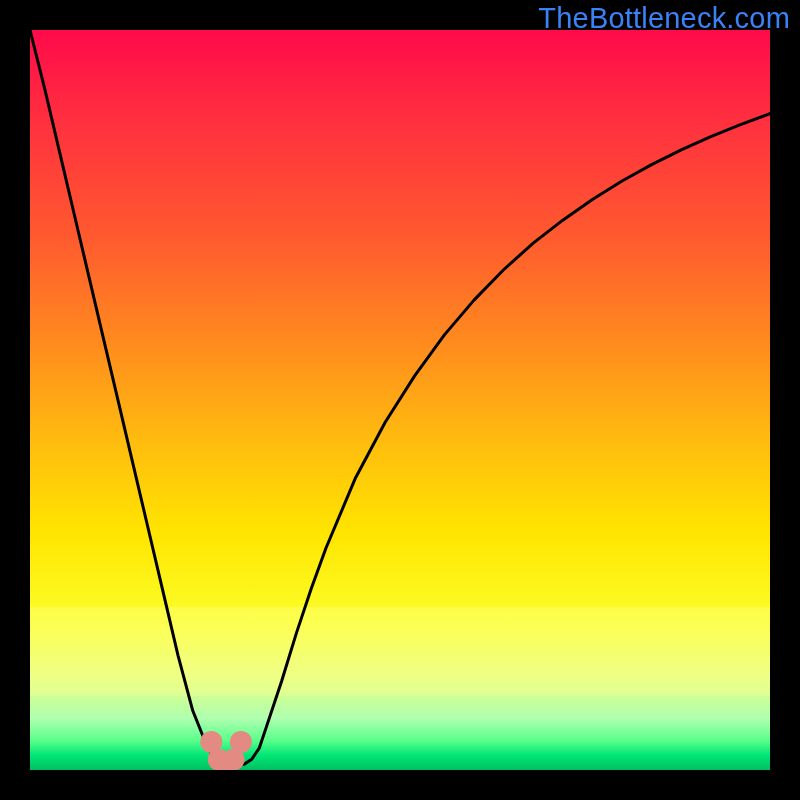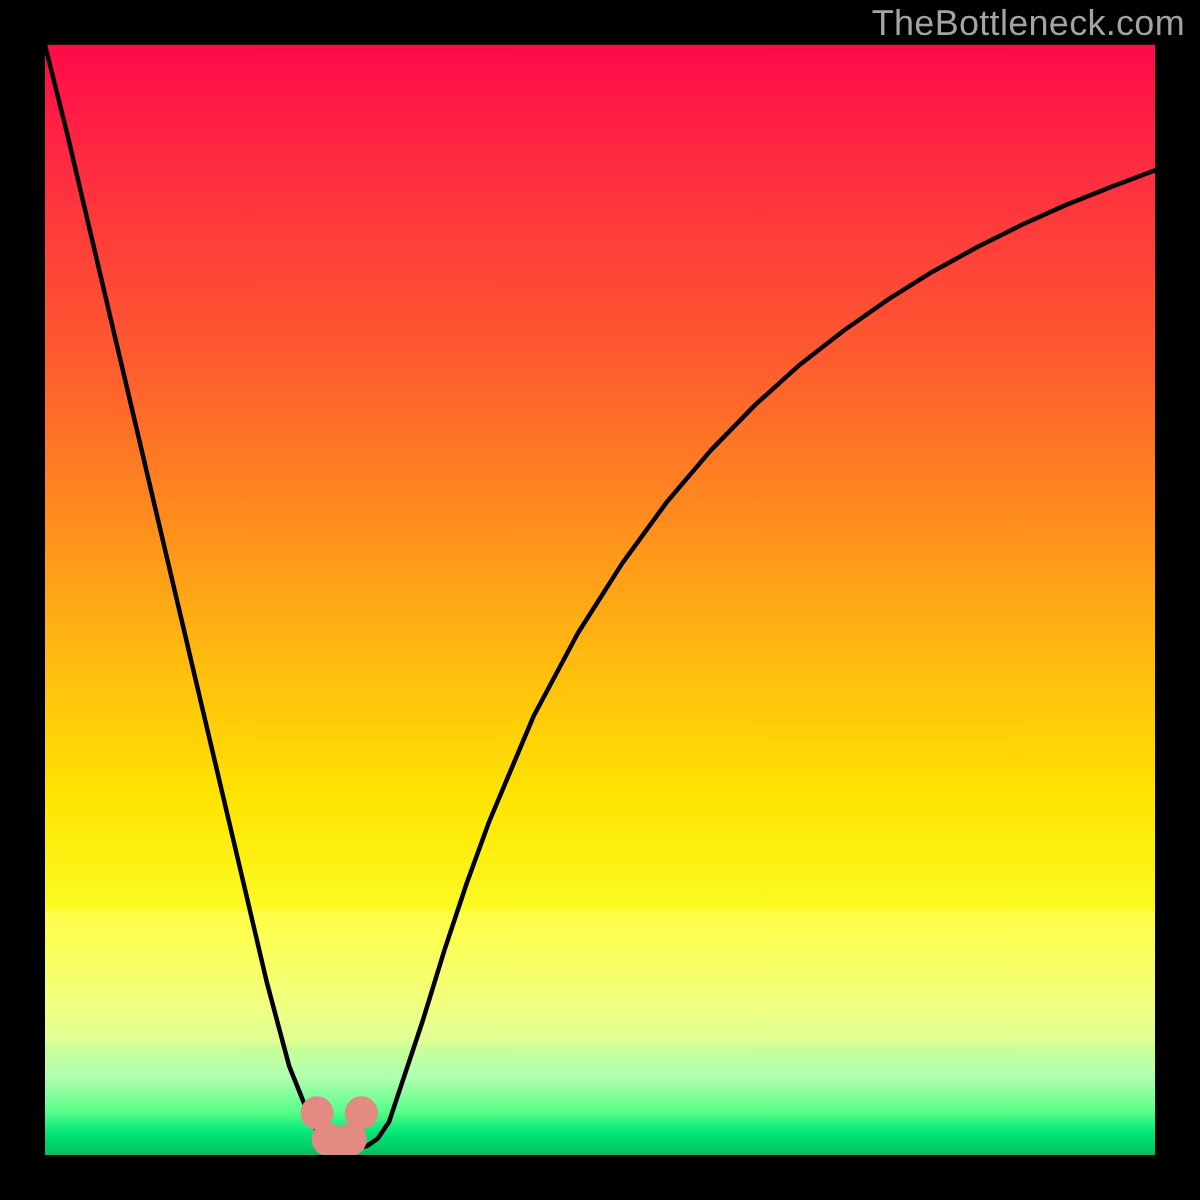--- a/index.html
+++ b/index.html
@@ -57,22 +57,22 @@
     position: absolute;
     inset: 0;
     width: 100%;
     height: 100%;
   }
   .watermark {
     position: absolute;
     top: 2px;
     right: 10px;
     font-family: Arial, Helvetica, sans-serif;
-    font-size: 24px;
-    color: #a3a3a3;
+    font-size: 29px;
+    color: #3b82f6;
     letter-spacing: 0.2px;
     user-select: none;
   }
 </style>
 </head>
 <body>
 
 <div class="frame">
 
   <div class="watermark">TheBottleneck.com</div>

